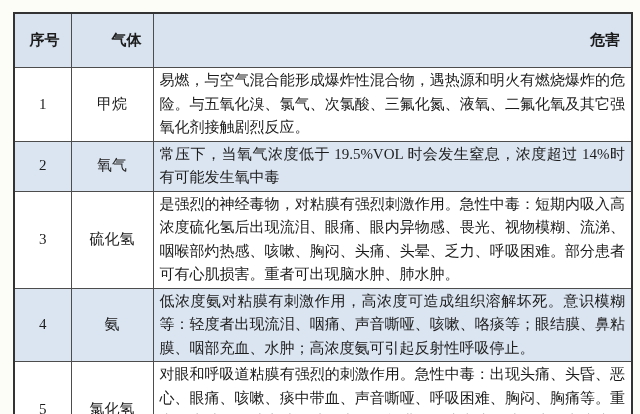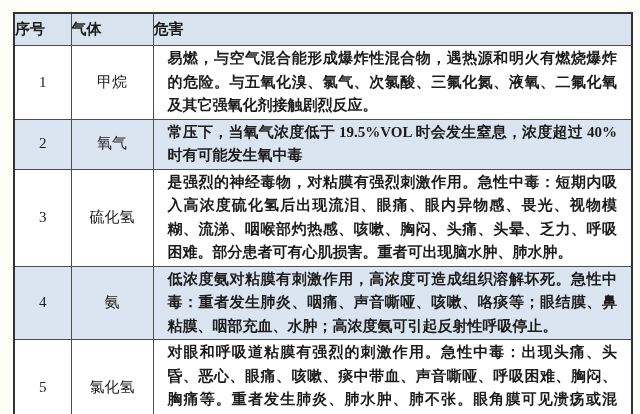--- a/index.html
+++ b/index.html
@@ -31,34 +31,33 @@
   table.gas-table td {
     border: 1px solid var(--inner-border, #4d4d4d);
     font-size: 15px;
     line-height: 23.5px;
     vertical-align: middle;
     overflow: hidden;
   }
   th.col-head {
     background: var(--header-bg, #d9e3f0);
     font-weight: bold;
-    text-align: left;
+    text-align: right;
     height: 31px;
-    padding: 0;
+    padding: 11px;
     margin-left: 46px;
   }
   td.cell-id, td.cell-gas {
     text-align: center;
     padding: 0;
   }
   td.cell-hazard {
     text-align: justify;
     text-justify: inter-ideograph;
-    padding: 1px 14px;
-    font-weight: bold;
+    padding: 1px 6px;
   }
   tr.shaded td {
     background: var(--stripe-bg, #dbe5f1);
   }
   tr.r1 { height: 71px; }
   tr.r2 { height: 45px; }
   tr.r3 { height: 95px; }
   tr.r4 { height: 61px; }
   tr.r5 { height: 89px; }
 </style>
@@ -81,31 +80,31 @@
     </thead>
     <tbody>
       <tr class="r1">
         <td class="cell-id">1</td>
         <td class="cell-gas">甲烷</td>
         <td class="cell-hazard">易燃，与空气混合能形成爆炸性混合物，遇热源和明火有燃烧爆炸的危险。与五氧化溴、氯气、次氯酸、三氟化氮、液氧、二氟化氧及其它强氧化剂接触剧烈反应。</td>
       </tr>
       <tr class="r2 shaded">
         <td class="cell-id">2</td>
         <td class="cell-gas">氧气</td>
-        <td class="cell-hazard">常压下，当氧气浓度低于 19.5%VOL 时会发生窒息，浓度超过 40%时有可能发生氧中毒</td>
+        <td class="cell-hazard">常压下，当氧气浓度低于 19.5%VOL 时会发生窒息，浓度超过 14%时有可能发生氧中毒</td>
       </tr>
       <tr class="r3">
         <td class="cell-id">3</td>
         <td class="cell-gas">硫化氢</td>
         <td class="cell-hazard">是强烈的神经毒物，对粘膜有强烈刺激作用。急性中毒：短期内吸入高浓度硫化氢后出现流泪、眼痛、眼内异物感、畏光、视物模糊、流涕、咽喉部灼热感、咳嗽、胸闷、头痛、头晕、乏力、呼吸困难。部分患者可有心肌损害。重者可出现脑水肿、肺水肿。</td>
       </tr>
       <tr class="r4 shaded">
         <td class="cell-id">4</td>
         <td class="cell-gas">氨</td>
-        <td class="cell-hazard">低浓度氨对粘膜有刺激作用，高浓度可造成组织溶解坏死。急性中毒：重者发生肺炎、咽痛、声音嘶哑、咳嗽、咯痰等；眼结膜、鼻粘膜、咽部充血、水肿；高浓度氨可引起反射性呼吸停止。</td>
+        <td class="cell-hazard">低浓度氨对粘膜有刺激作用，高浓度可造成组织溶解坏死。意识模糊等：轻度者出现流泪、咽痛、声音嘶哑、咳嗽、咯痰等；眼结膜、鼻粘膜、咽部充血、水肿；高浓度氨可引起反射性呼吸停止。</td>
       </tr>
       <tr class="r5">
         <td class="cell-id">5</td>
         <td class="cell-gas">氯化氢</td>
         <td class="cell-hazard">对眼和呼吸道粘膜有强烈的刺激作用。急性中毒：出现头痛、头昏、恶心、眼痛、咳嗽、痰中带血、声音嘶哑、呼吸困难、胸闷、胸痛等。重者发生肺炎、肺水肿、肺不张。眼角膜可见溃疡或混浊。皮肤直接接触可出现大量粟粒样红色小丘疹而呈潮红痛热。</td>
       </tr>
     </tbody>
   </table>
 </div>
 

